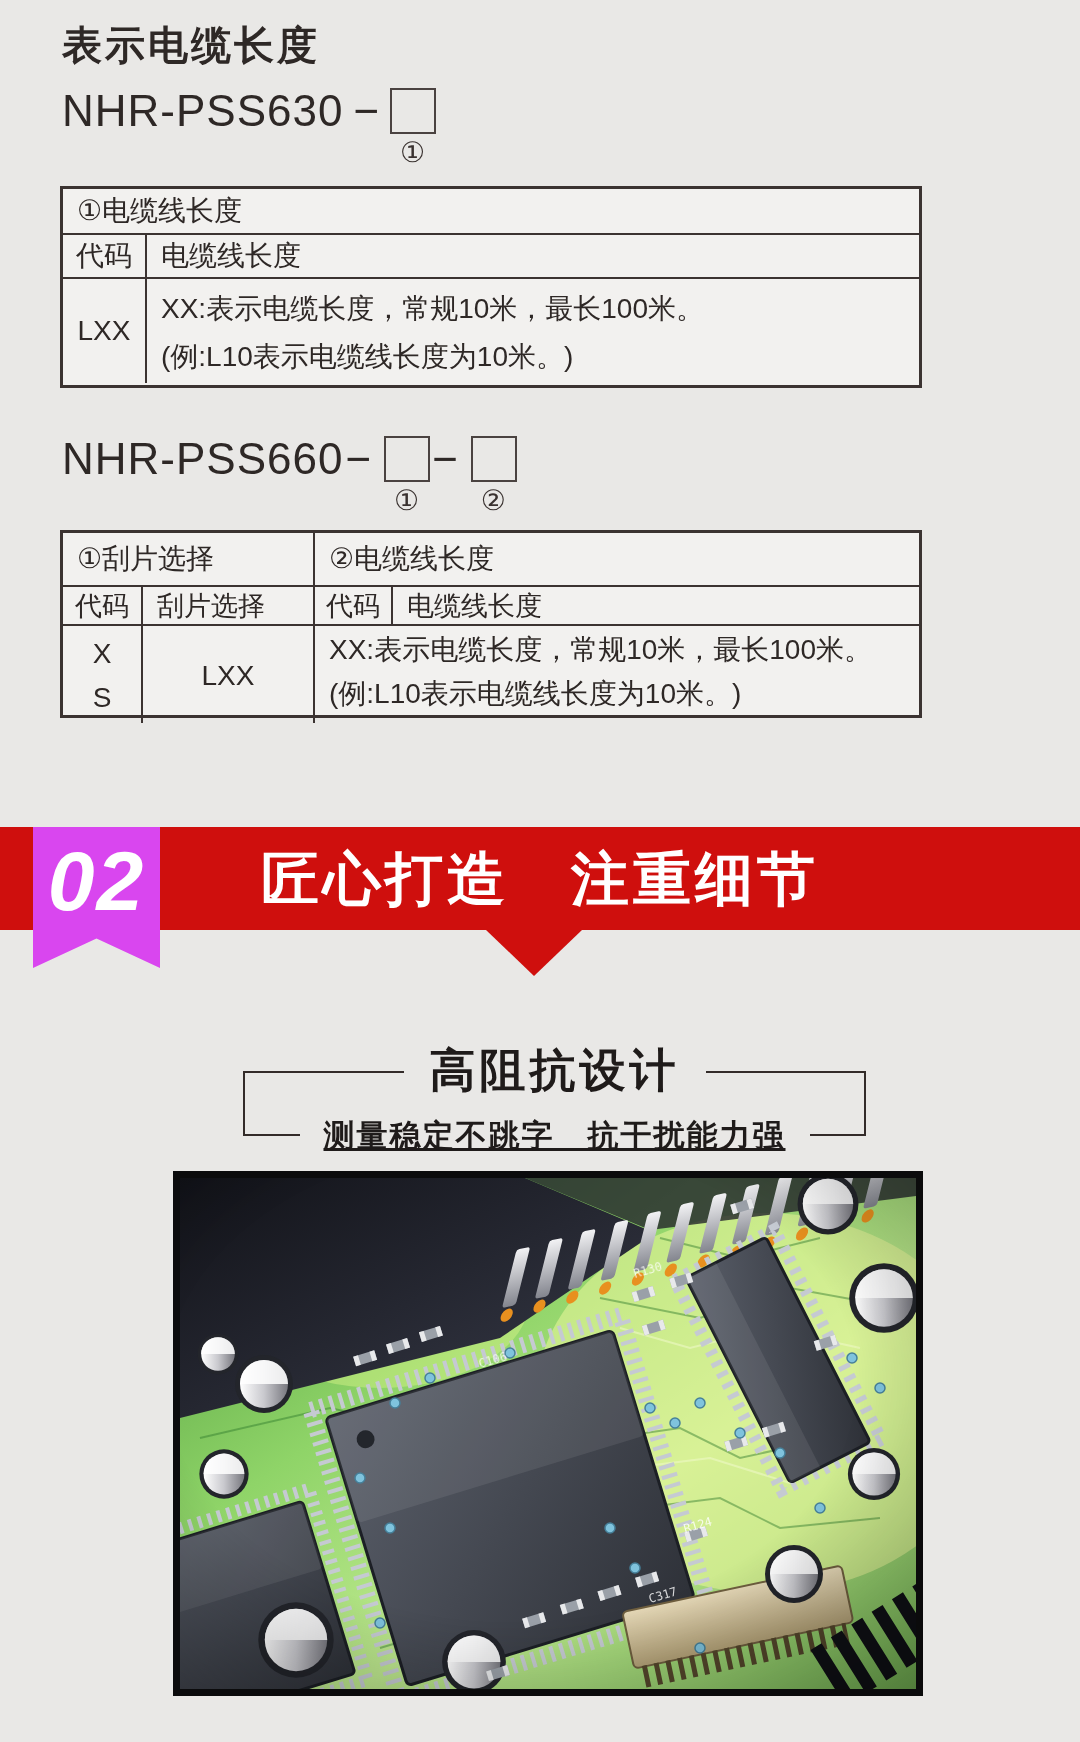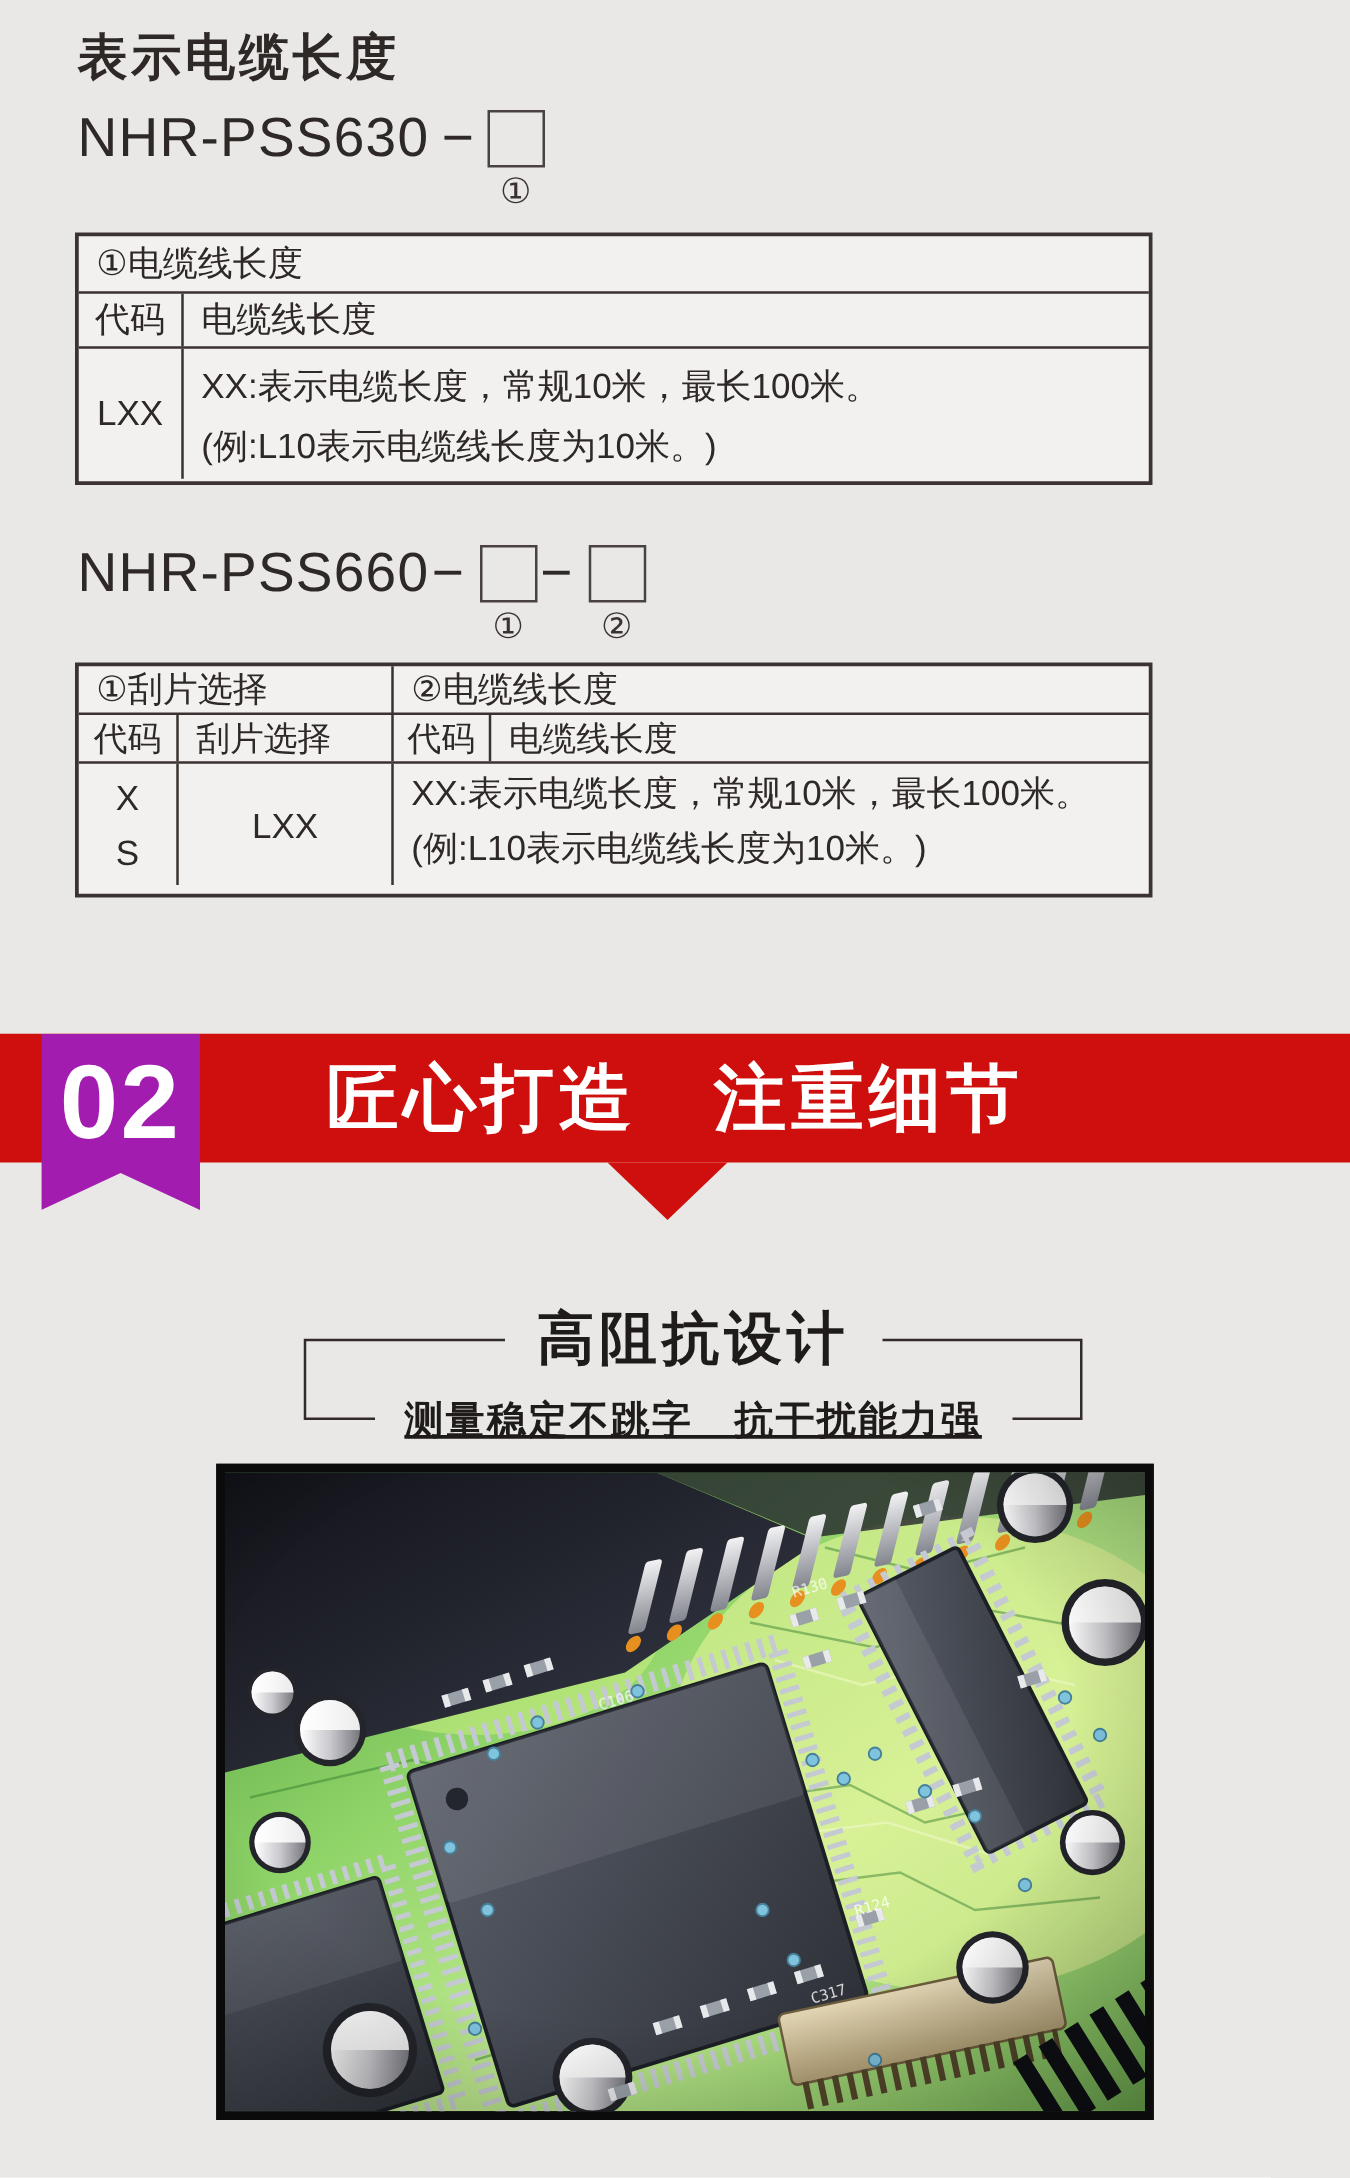--- a/index.html
+++ b/index.html
@@ -27,30 +27,30 @@
   .trow + .trow{border-top:2px solid #3b3331;}
   .cell{box-sizing:border-box;display:flex;align-items:center;padding:0 14px;}
   .cell + .cell{border-left:2px solid #3b3331;}
   .cell.center{justify-content:center;padding:0 4px;}
   .t1-title{height:44px;}
   .t1-sub{height:44px;grid-template-columns:82px 1fr;}
   .t1-body{height:106px;grid-template-columns:82px 1fr;}
   .stack{display:flex;flex-direction:column;justify-content:flex-start;align-items:flex-start;padding-top:6px;}
   .stack div{line-height:48px;white-space:nowrap;}
   .stack.codecol{align-items:center;}
-  .t2-title{height:37px;grid-template-columns:250px 1fr;}
+  .t2-title{height:52px;grid-template-columns:250px 1fr;}
   .t2-sub{height:39px;grid-template-columns:78px 172px 78px 1fr;font-size:27px;}
   .t2-body{height:99px;grid-template-columns:78px 172px 78px 1fr;}
   .t2-body .stack{padding-top:2px;}
   .t2-body .stack div{line-height:44px;}
 
   
   .banner{position:absolute;left:0;top:827px;width:1080px;height:103px;background:#cf0f0d;}
   .banner-title{position:absolute;left:0;right:0;top:0;text-align:center;line-height:103px;color:#ffffff;font-size:58px;font-weight:bold;letter-spacing:4px;white-space:nowrap;}
-  .ribbon{position:absolute;left:33px;top:0;width:127px;height:141px;background:#a21caf;clip-path:polygon(0 0,100% 0,100% 100%,50% 79%,0 100%);text-align:center;}
+  .ribbon{position:absolute;left:33px;top:0;width:127px;height:141px;background:#d946ef;clip-path:polygon(0 0,100% 0,100% 100%,50% 79%,0 100%);text-align:center;font-style:italic;}
   .ribbon span{display:block;color:#fff;font-size:84px;font-weight:bold;line-height:108px;letter-spacing:2px;}
   .banner-arrow{position:absolute;left:486px;top:103px;width:0;height:0;border-left:48px solid transparent;border-right:48px solid transparent;border-top:46px solid #cf0f0d;}
 
   
   .feature-box{position:absolute;left:243px;top:1071px;width:623px;height:65px;border:2px solid #332b29;box-sizing:border-box;}
   .feature-title{position:absolute;top:-2px;left:50%;transform:translate(-50%,-50%);background:#e9e8e6;padding:0 26px;font-size:46px;font-weight:bold;letter-spacing:4px;white-space:nowrap;color:#1f1b1a;}
   .feature-subtitle{position:absolute;bottom:-2px;left:50%;transform:translate(-50%,50%);background:#e9e8e6;padding:0 24px;font-size:31px;font-weight:bold;letter-spacing:2px;white-space:nowrap;color:#1f1b1a;text-decoration:underline;}
 
   
   .photo{position:absolute;left:173px;top:1171px;width:750px;height:525px;border:7px solid #0b0b0c;box-sizing:border-box;background:#1c1d22;}

